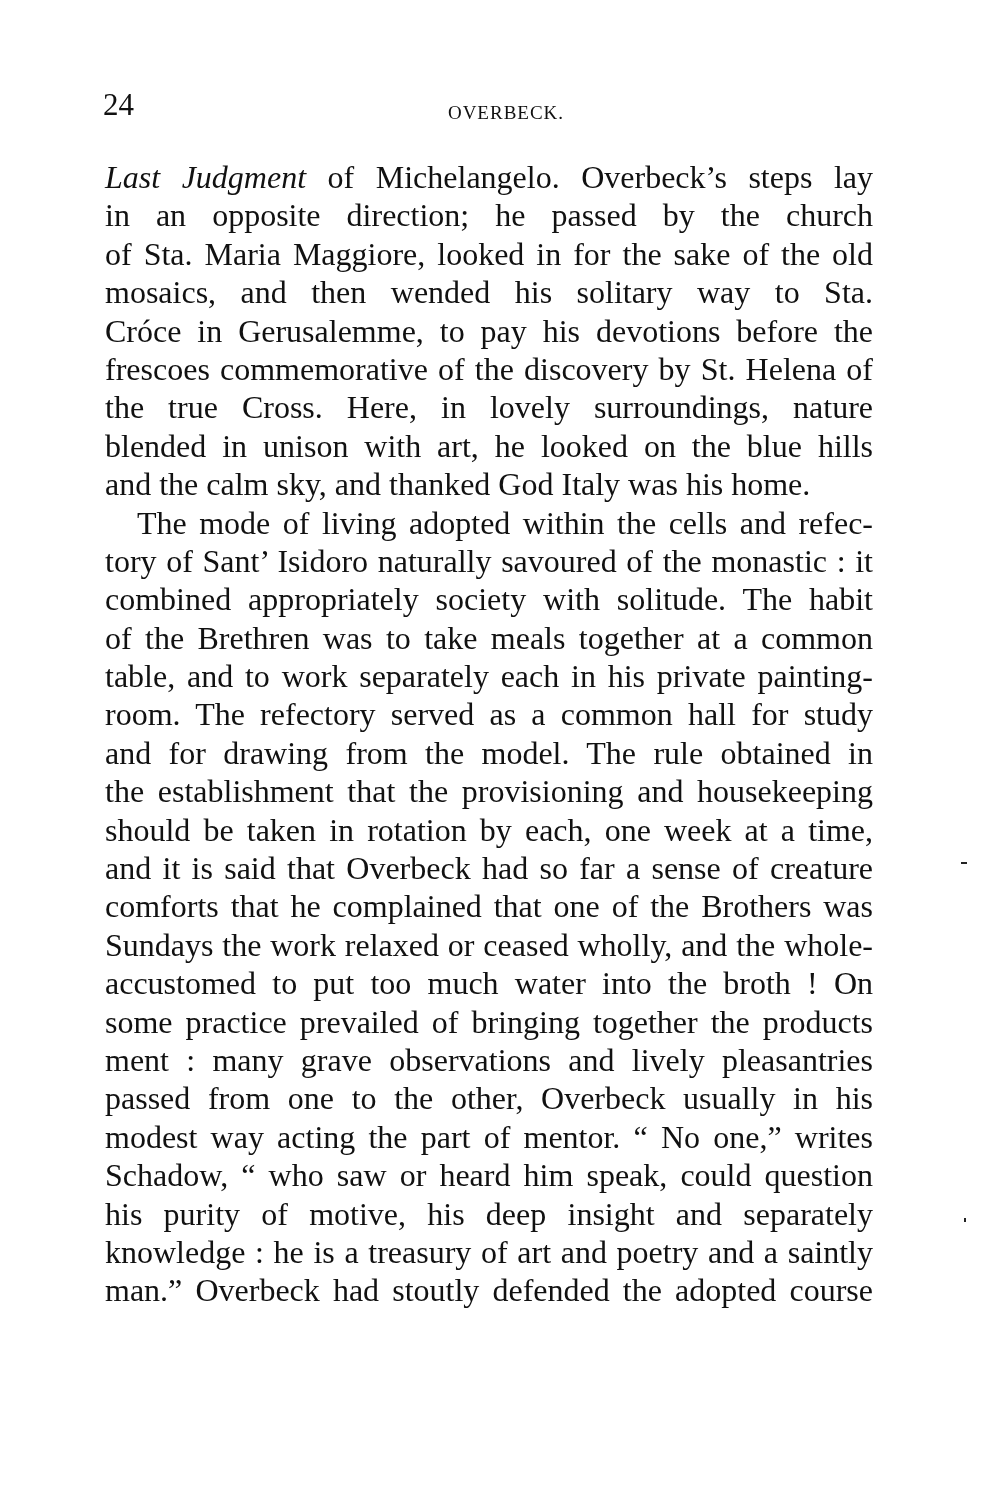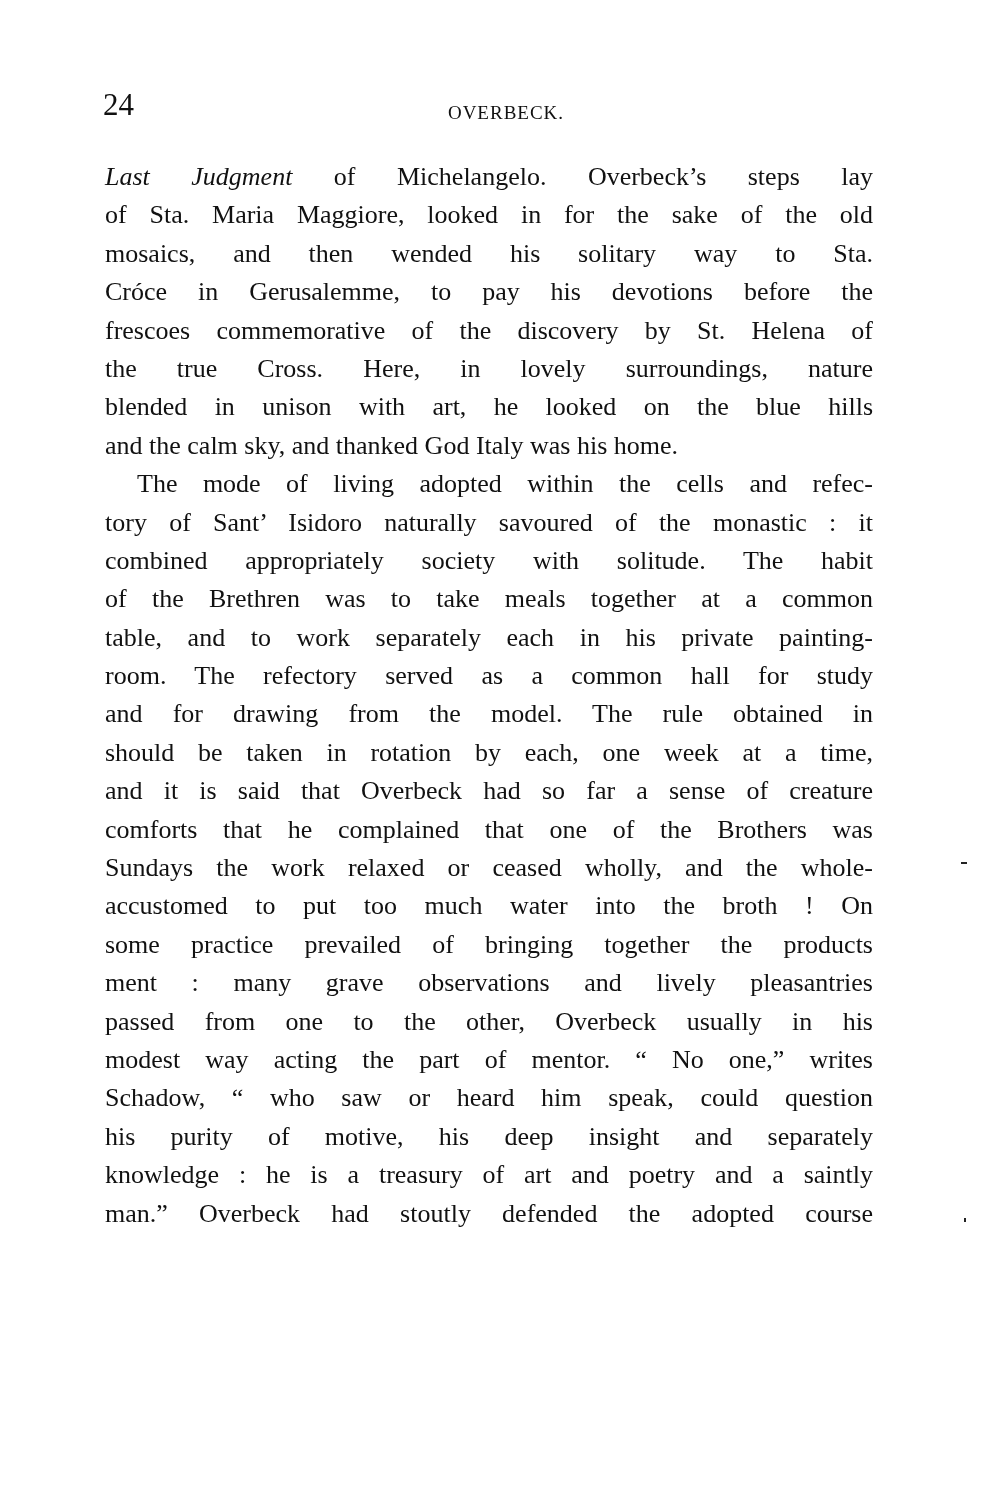--- a/index.html
+++ b/index.html
@@ -36,21 +36,21 @@
     }
     .text-block {
       position: absolute;
       left: 105px;
       top: 158px;
       width: 768px;
     }
     .line {
       height: 38.4px;
       line-height: 38.4px;
-      font-size: 26px;
+      font-size: 32px;
       white-space: nowrap;
       text-align: justify;
       text-align-last: justify;
     }
     .line.last {
       text-align-last: left;
     }
     .line.indent {
       padding-left: 32px;
     }
@@ -65,37 +65,39 @@
 </head>
 <body>
 
 <div class="page-number">24</div>
 <div class="running-head">OVERBECK.</div>
 
 <div class="text-block">
 
   <div>
     <div class="line"><span class="italic">Last Judgment</span><span> of Michelangelo. Overbeck’s steps lay</span></div>
+    <div class="line">in an opposite direction; he passed by the church</div>
     <div class="line">of Sta. Maria Maggiore, looked in for the sake of the old</div>
     <div class="line">mosaics, and then wended his solitary way to Sta.</div>
     <div class="line">Cróce in Gerusalemme, to pay his devotions before the</div>
     <div class="line">frescoes commemorative of the discovery by St. Helena of</div>
     <div class="line">the true Cross.  Here, in lovely surroundings, nature</div>
     <div class="line">blended in unison with art, he looked on the blue hills</div>
     <div class="line last">and the calm sky, and thanked God Italy was his home.</div>
   </div>
 
   <div>
     <div class="line indent">The mode of living adopted within the cells and refec-</div>
     <div class="line">tory of Sant’ Isidoro naturally savoured of the monastic : it</div>
     <div class="line">combined appropriately society with solitude.  The habit</div>
     <div class="line">of the Brethren was to take meals together at a common</div>
     <div class="line">table, and to work separately each in his private painting-</div>
     <div class="line">room.  The refectory served as a common hall for study</div>
     <div class="line">and for drawing from the model.  The rule obtained in</div>
+    <div class="line">the establishment that the provisioning and housekeeping</div>
     <div class="line">should be taken in rotation by each, one week at a time,</div>
     <div class="line">and it is said that Overbeck had so far a sense of creature</div>
     <div class="line">comforts that he complained that one of the Brothers was</div>
     <div class="line">Sundays the work relaxed or ceased wholly, and the whole-</div>
     <div class="line">accustomed to put too much water into the broth !  On</div>
     <div class="line">some practice prevailed of bringing together the products</div>
     <div class="line">ment : many grave observations and lively pleasantries</div>
     <div class="line">passed from one to the other, Overbeck usually in his</div>
     <div class="line">modest way acting the part of mentor.  “ No one,” writes</div>
     <div class="line">Schadow, “ who saw or heard him speak, could question</div>

